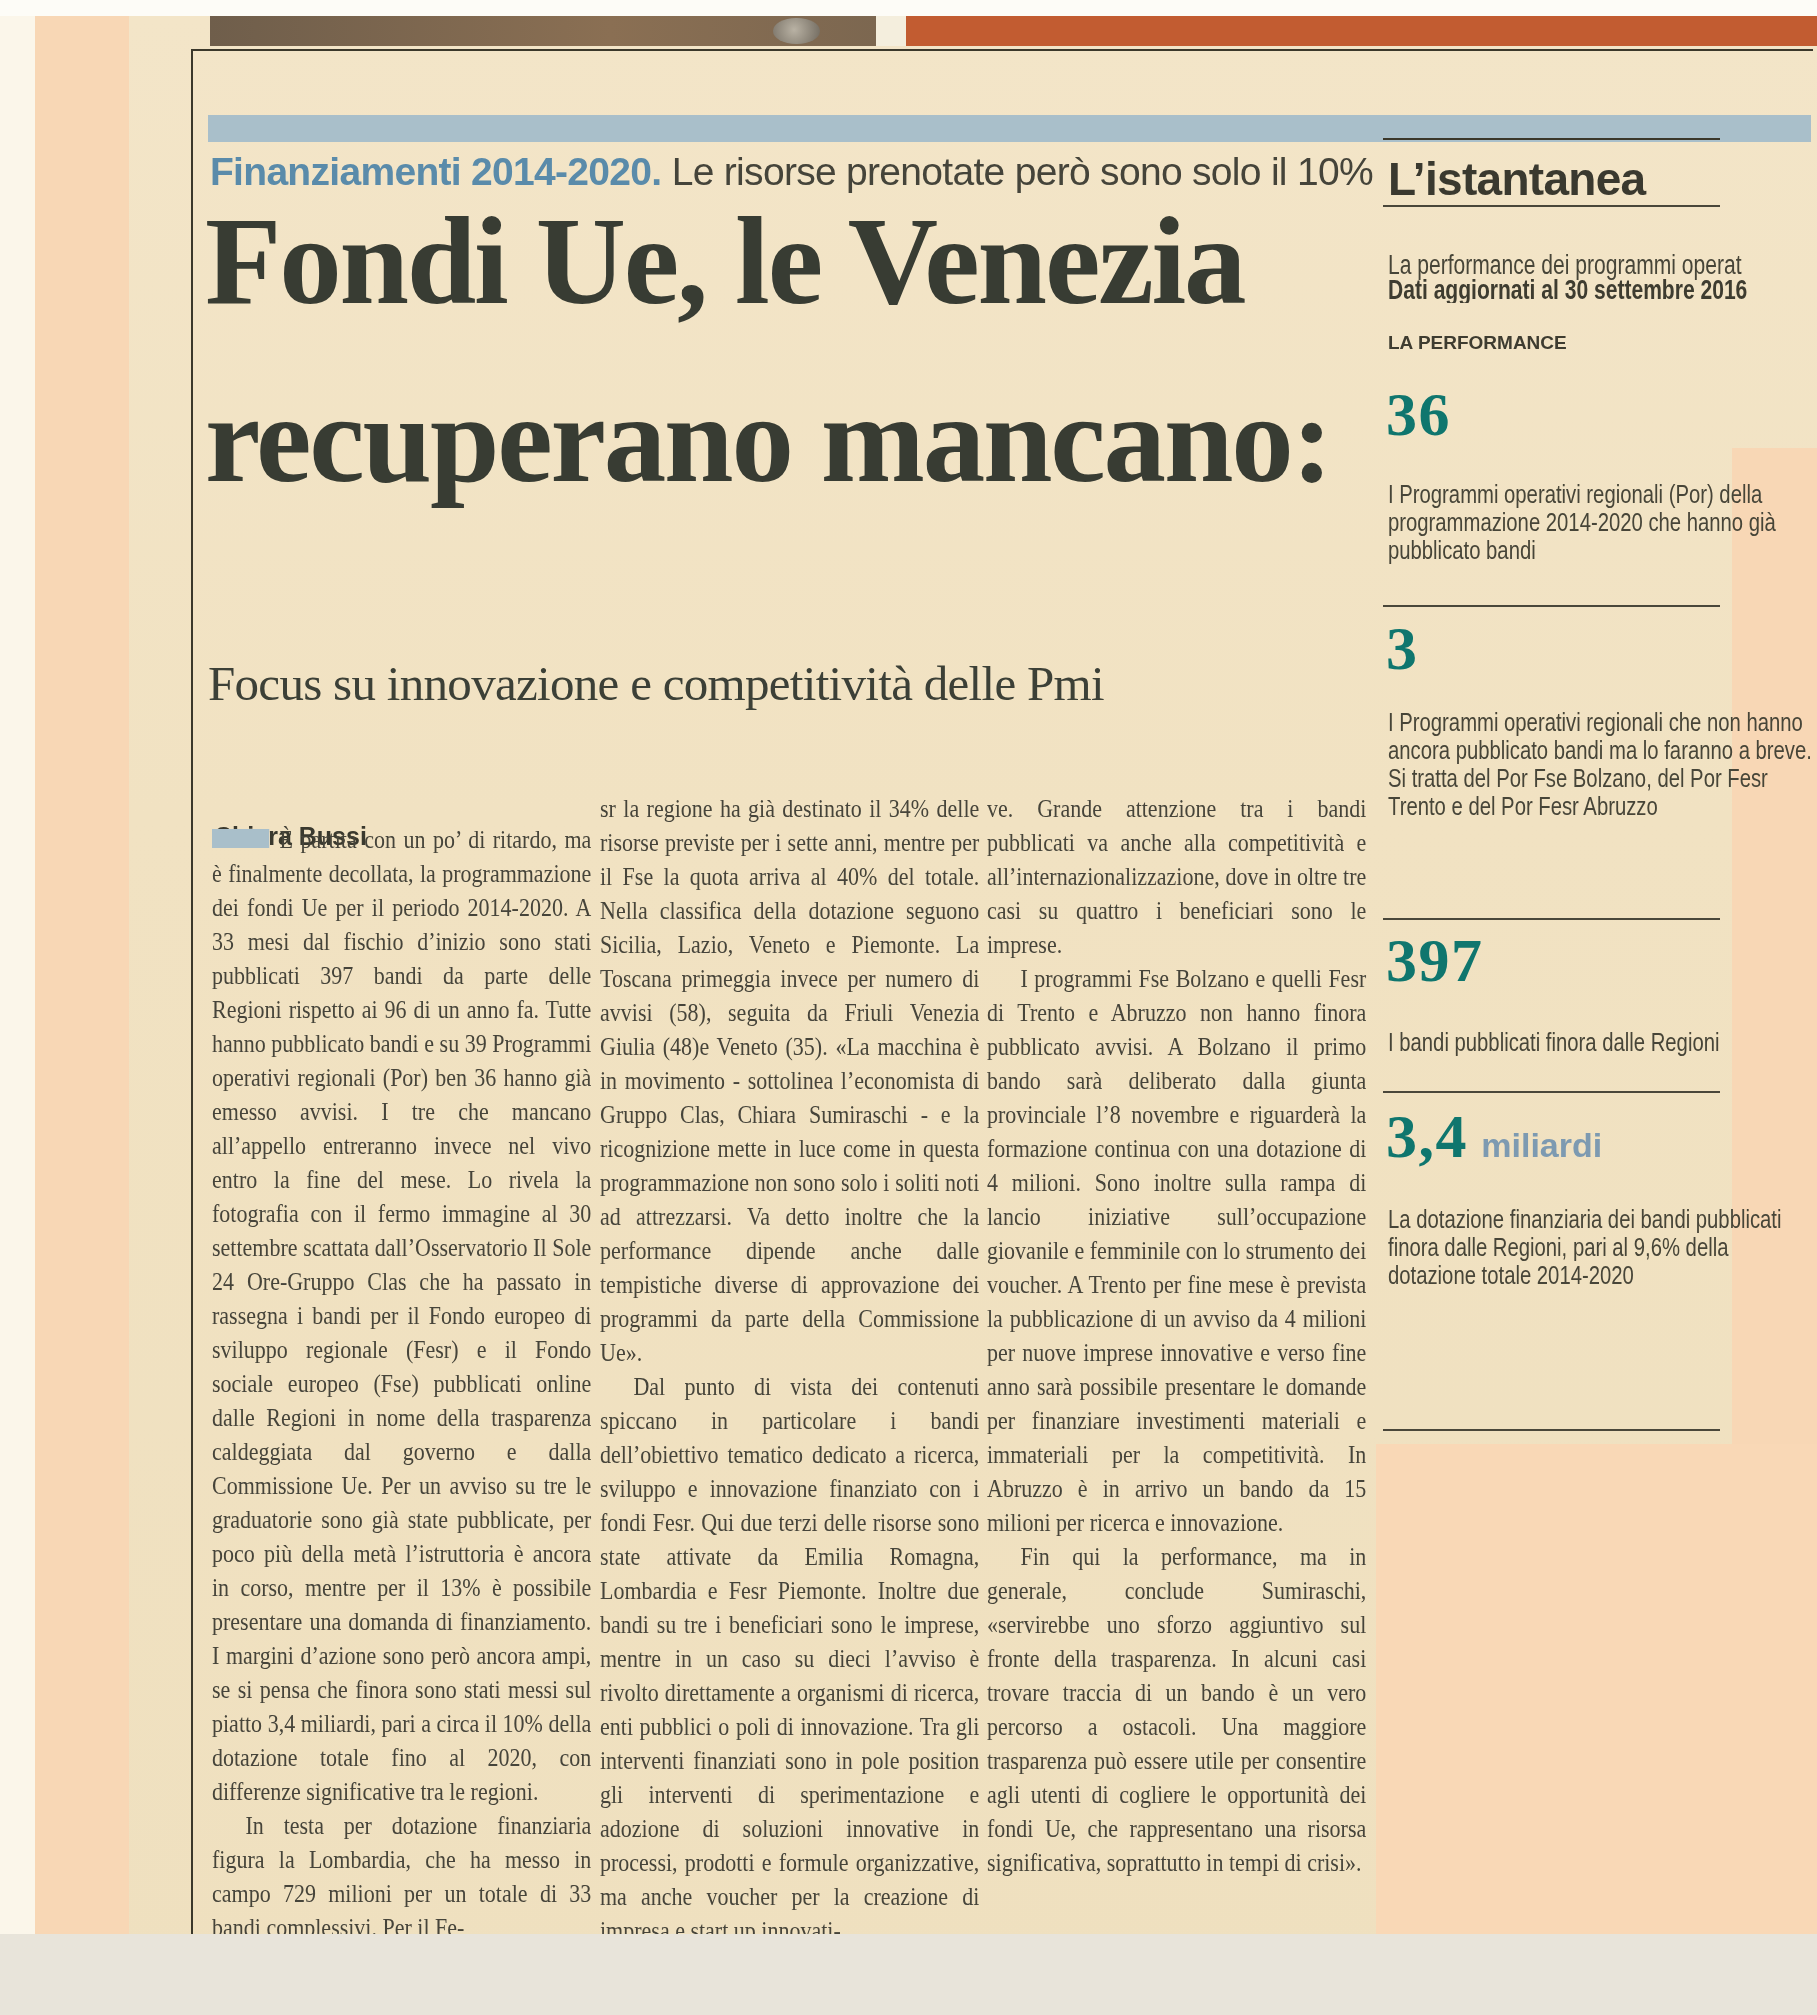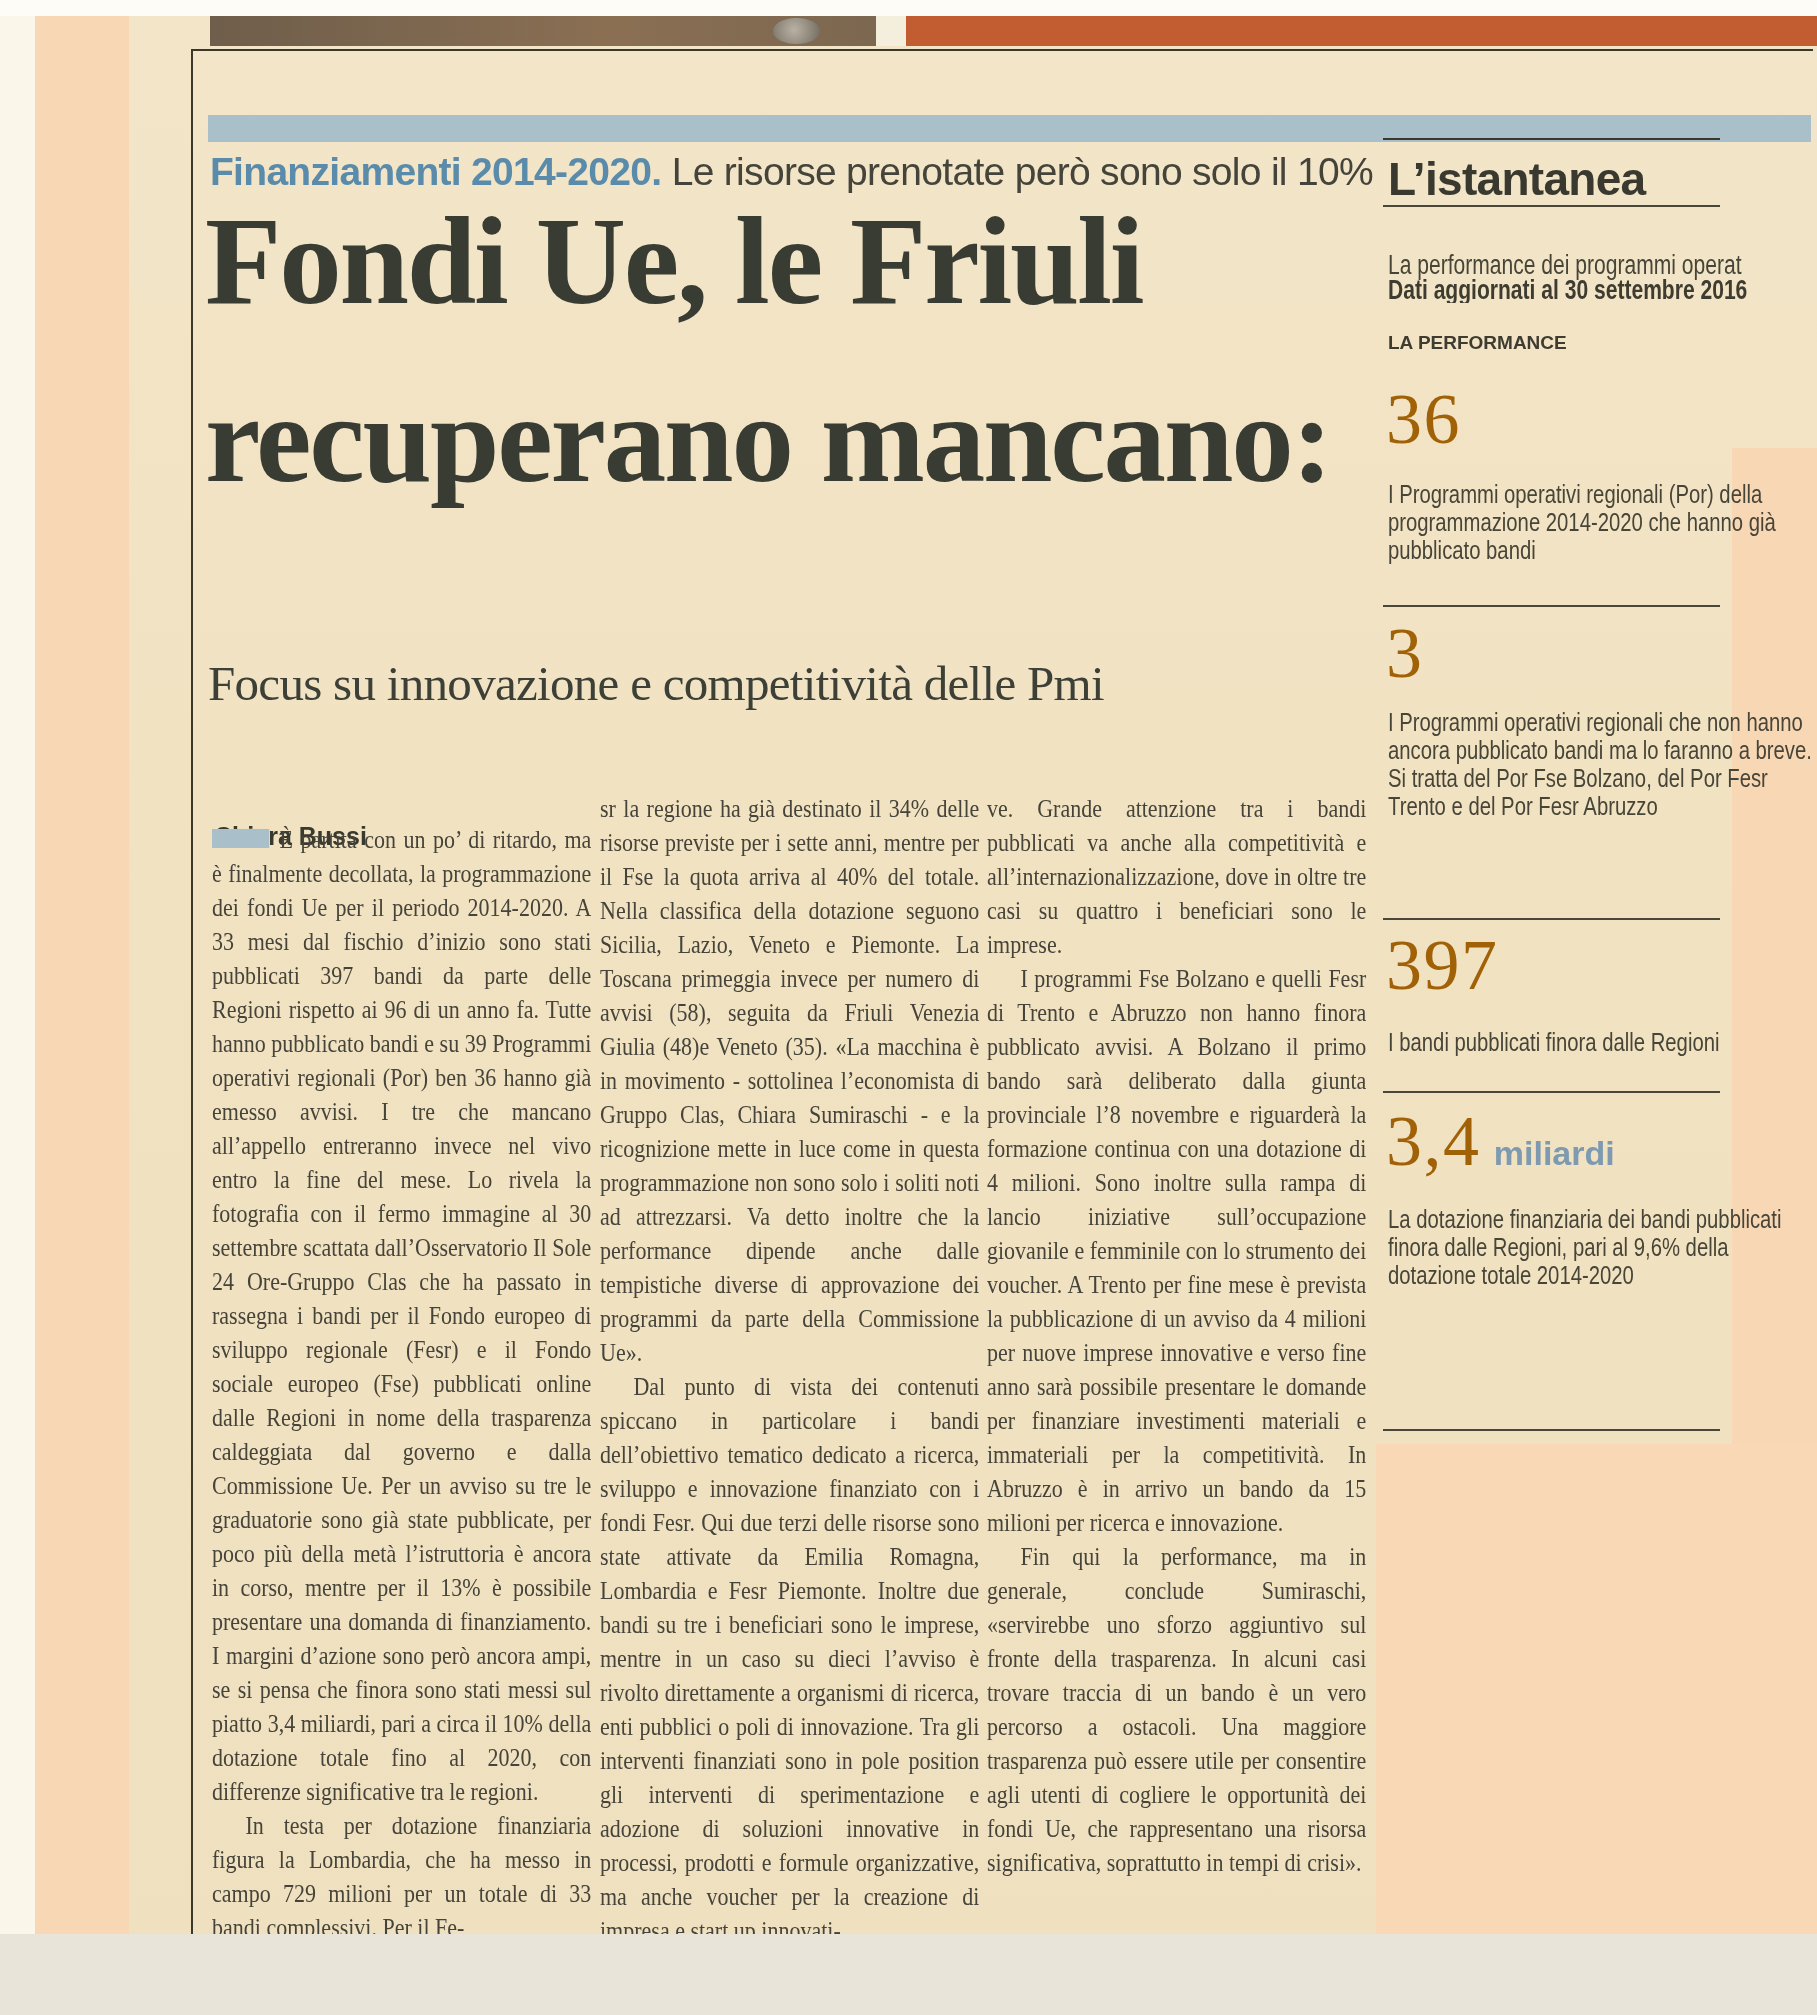--- a/index.html
+++ b/index.html
@@ -56,21 +56,21 @@
   .sb-rule{left:1383px;width:337px;height:2.2px;background:#3b382b;}
   .sb-rule-thin{left:1383px;width:337px;height:1.5px;background:#4a473a;}
   .sb-title{left:1388px;top:152px;font-family:"Liberation Sans",sans-serif;
             font-weight:bold;font-size:46px;color:#3a392f;letter-spacing:-0.7px;}
   .sb-narrow{transform:scaleX(0.78);transform-origin:0 0;width:552px;
              font-family:"Liberation Sans",sans-serif;color:#474538;}
   .sb-intro{left:1388px;top:253px;font-size:27px;line-height:25px;white-space:nowrap;overflow:hidden;}
   .sb-intro .b{font-weight:bold;color:#3e3c30;}
   .sb-label{left:1388px;top:332px;font-family:"Liberation Sans",sans-serif;
             font-weight:bold;font-size:19px;color:#3e3c30;}
-  .sb-num{font-weight:normal;font-size:72px;line-height:1;color:#a16207;
+  .sb-num{font-weight:bold;font-size:62px;line-height:1;color:#0f766e;
           font-family:"Liberation Serif",serif;letter-spacing:1.5px;}
   .sb-num-unit{font-family:"Liberation Sans",sans-serif;font-weight:bold;
                font-size:34px;color:#7d9ab1;margin-left:13.3px;}
   .sb-desc{font-size:26px;line-height:28px;}
   .src-box{left:1383px;top:1342px;width:433px;height:44px;border:2.2px solid #3b382b;border-right:none;
            overflow:hidden;}
   .src-text{margin:7.4px 0 0 10.3px;font-family:"Liberation Sans",sans-serif;
             font-size:23px;color:#3e3c30;white-space:nowrap;
             transform:scaleX(0.85);transform-origin:0 0;width:508px;}
 </style>
@@ -91,21 +91,21 @@
   <div class="abs photo-orange"></div>
 
   <div class="abs rule rule-top"></div>
   <div class="abs rule rule-vert"></div>
   <div class="abs blue-band"></div>
 
   <div class="abs kicker">
     <span class="lead">Finanziamenti 2014-2020.</span><span class="rest">Le risorse prenotate però sono solo il 10%</span>
   </div>
 
-  <div class="abs hl hl1">Fondi Ue, le Friuli</div>
+  <div class="abs hl hl1">Fondi Ue, le Venezia</div>
   <div class="abs hl hl2">recuperano mancano:</div>
 
   <div class="abs subhead">Focus su innovazione e competitività delle Pmi</div>
   <div class="abs byline">Chiara Bussi</div>
 
   <div class="abs col col1">
     <p><span class="lead-marker"></span><span>È partita con un po’ di ritardo, ma è finalmente decollata, la programmazione dei fondi Ue per il periodo 2014-2020. A 33 mesi dal fischio d’inizio sono stati pubblicati 397 bandi da parte delle Regioni rispetto ai 96 di un anno fa. Tutte hanno pubblicato bandi e su 39 Programmi operativi regionali (Por) ben 36 hanno già emesso avvisi. I tre che mancano all’appello entreranno invece nel vivo entro la fine del mese. Lo rivela la fotografia con il fermo immagine al 30 settembre scattata dall’Osservatorio Il Sole 24 Ore-Gruppo Clas che ha passato in rassegna i bandi per il Fondo europeo di sviluppo regionale (Fesr) e il Fondo sociale europeo (Fse) pubblicati online dalle Regioni in nome della trasparenza caldeggiata dal governo e dalla Commissione Ue. Per un avviso su tre le graduatorie sono già state pubblicate, per poco più della metà l’istruttoria è ancora in corso, mentre per il 13% è possibile presentare una domanda di finanziamento. I margini d’azione sono però ancora ampi, se si pensa che finora sono stati messi sul piatto 3,4 miliardi, pari a circa il 10% della dotazione totale fino al 2020, con differenze significative tra le regioni.</span></p>
     <p class="indent">In testa per dotazione finanziaria figura la Lombardia, che ha messo in campo 729 milioni per un totale di 33 bandi complessivi. Per il Fe-</p>
   </div>
 

